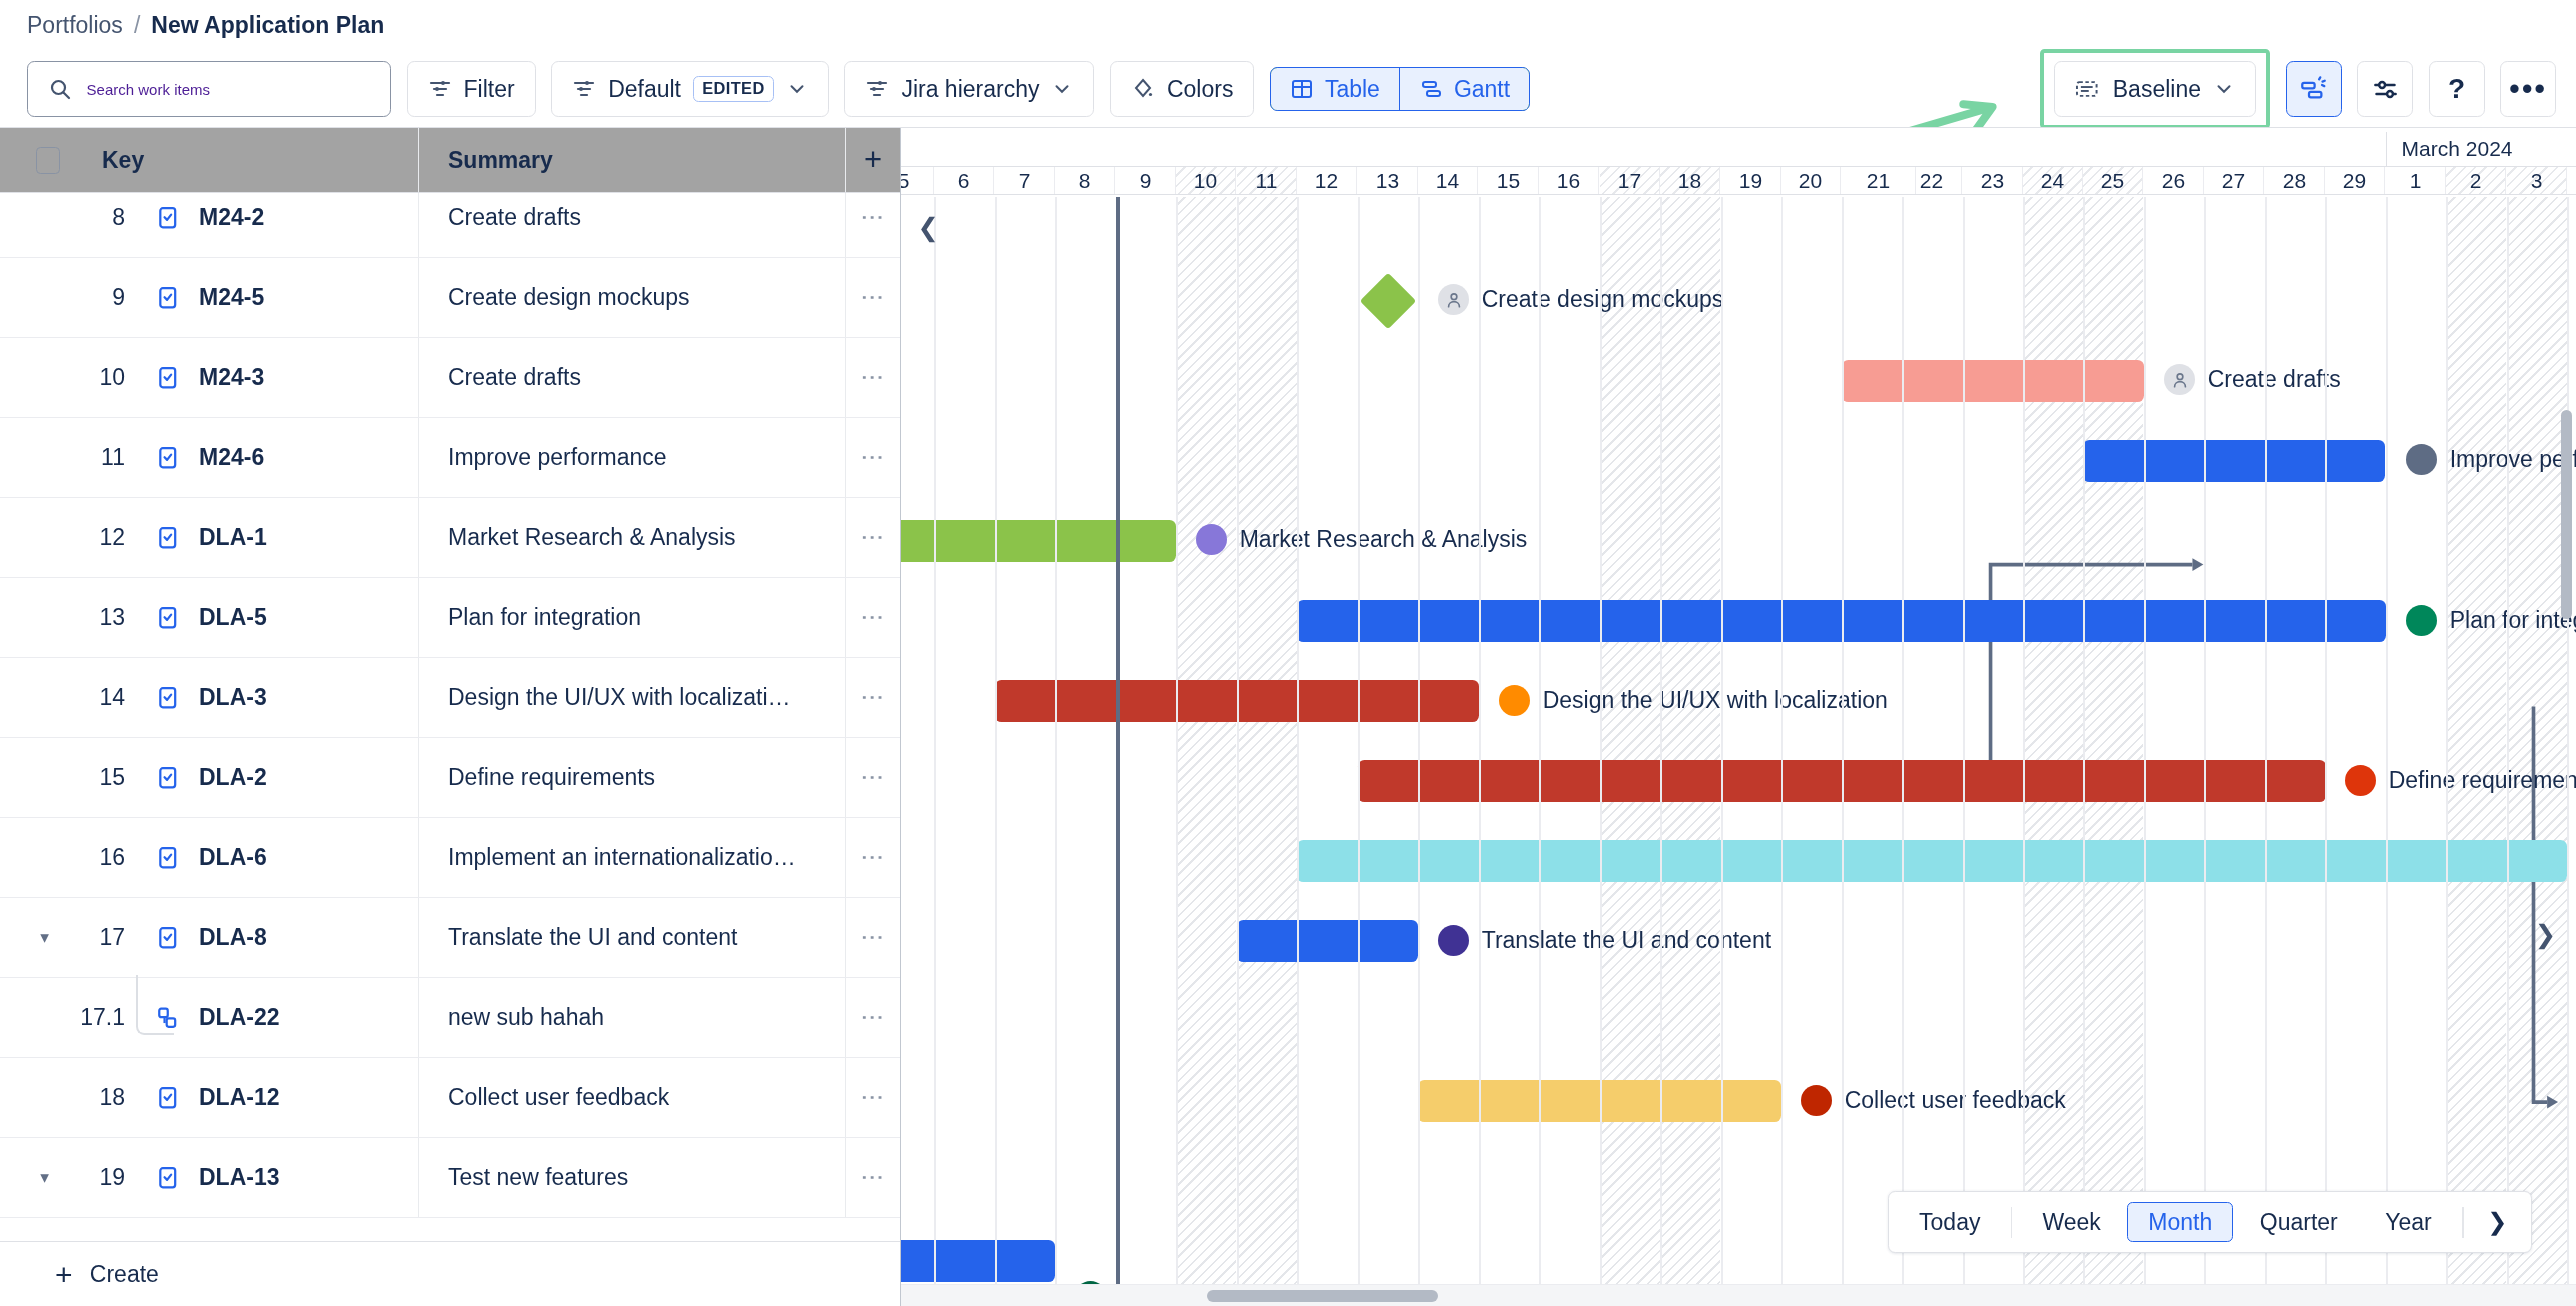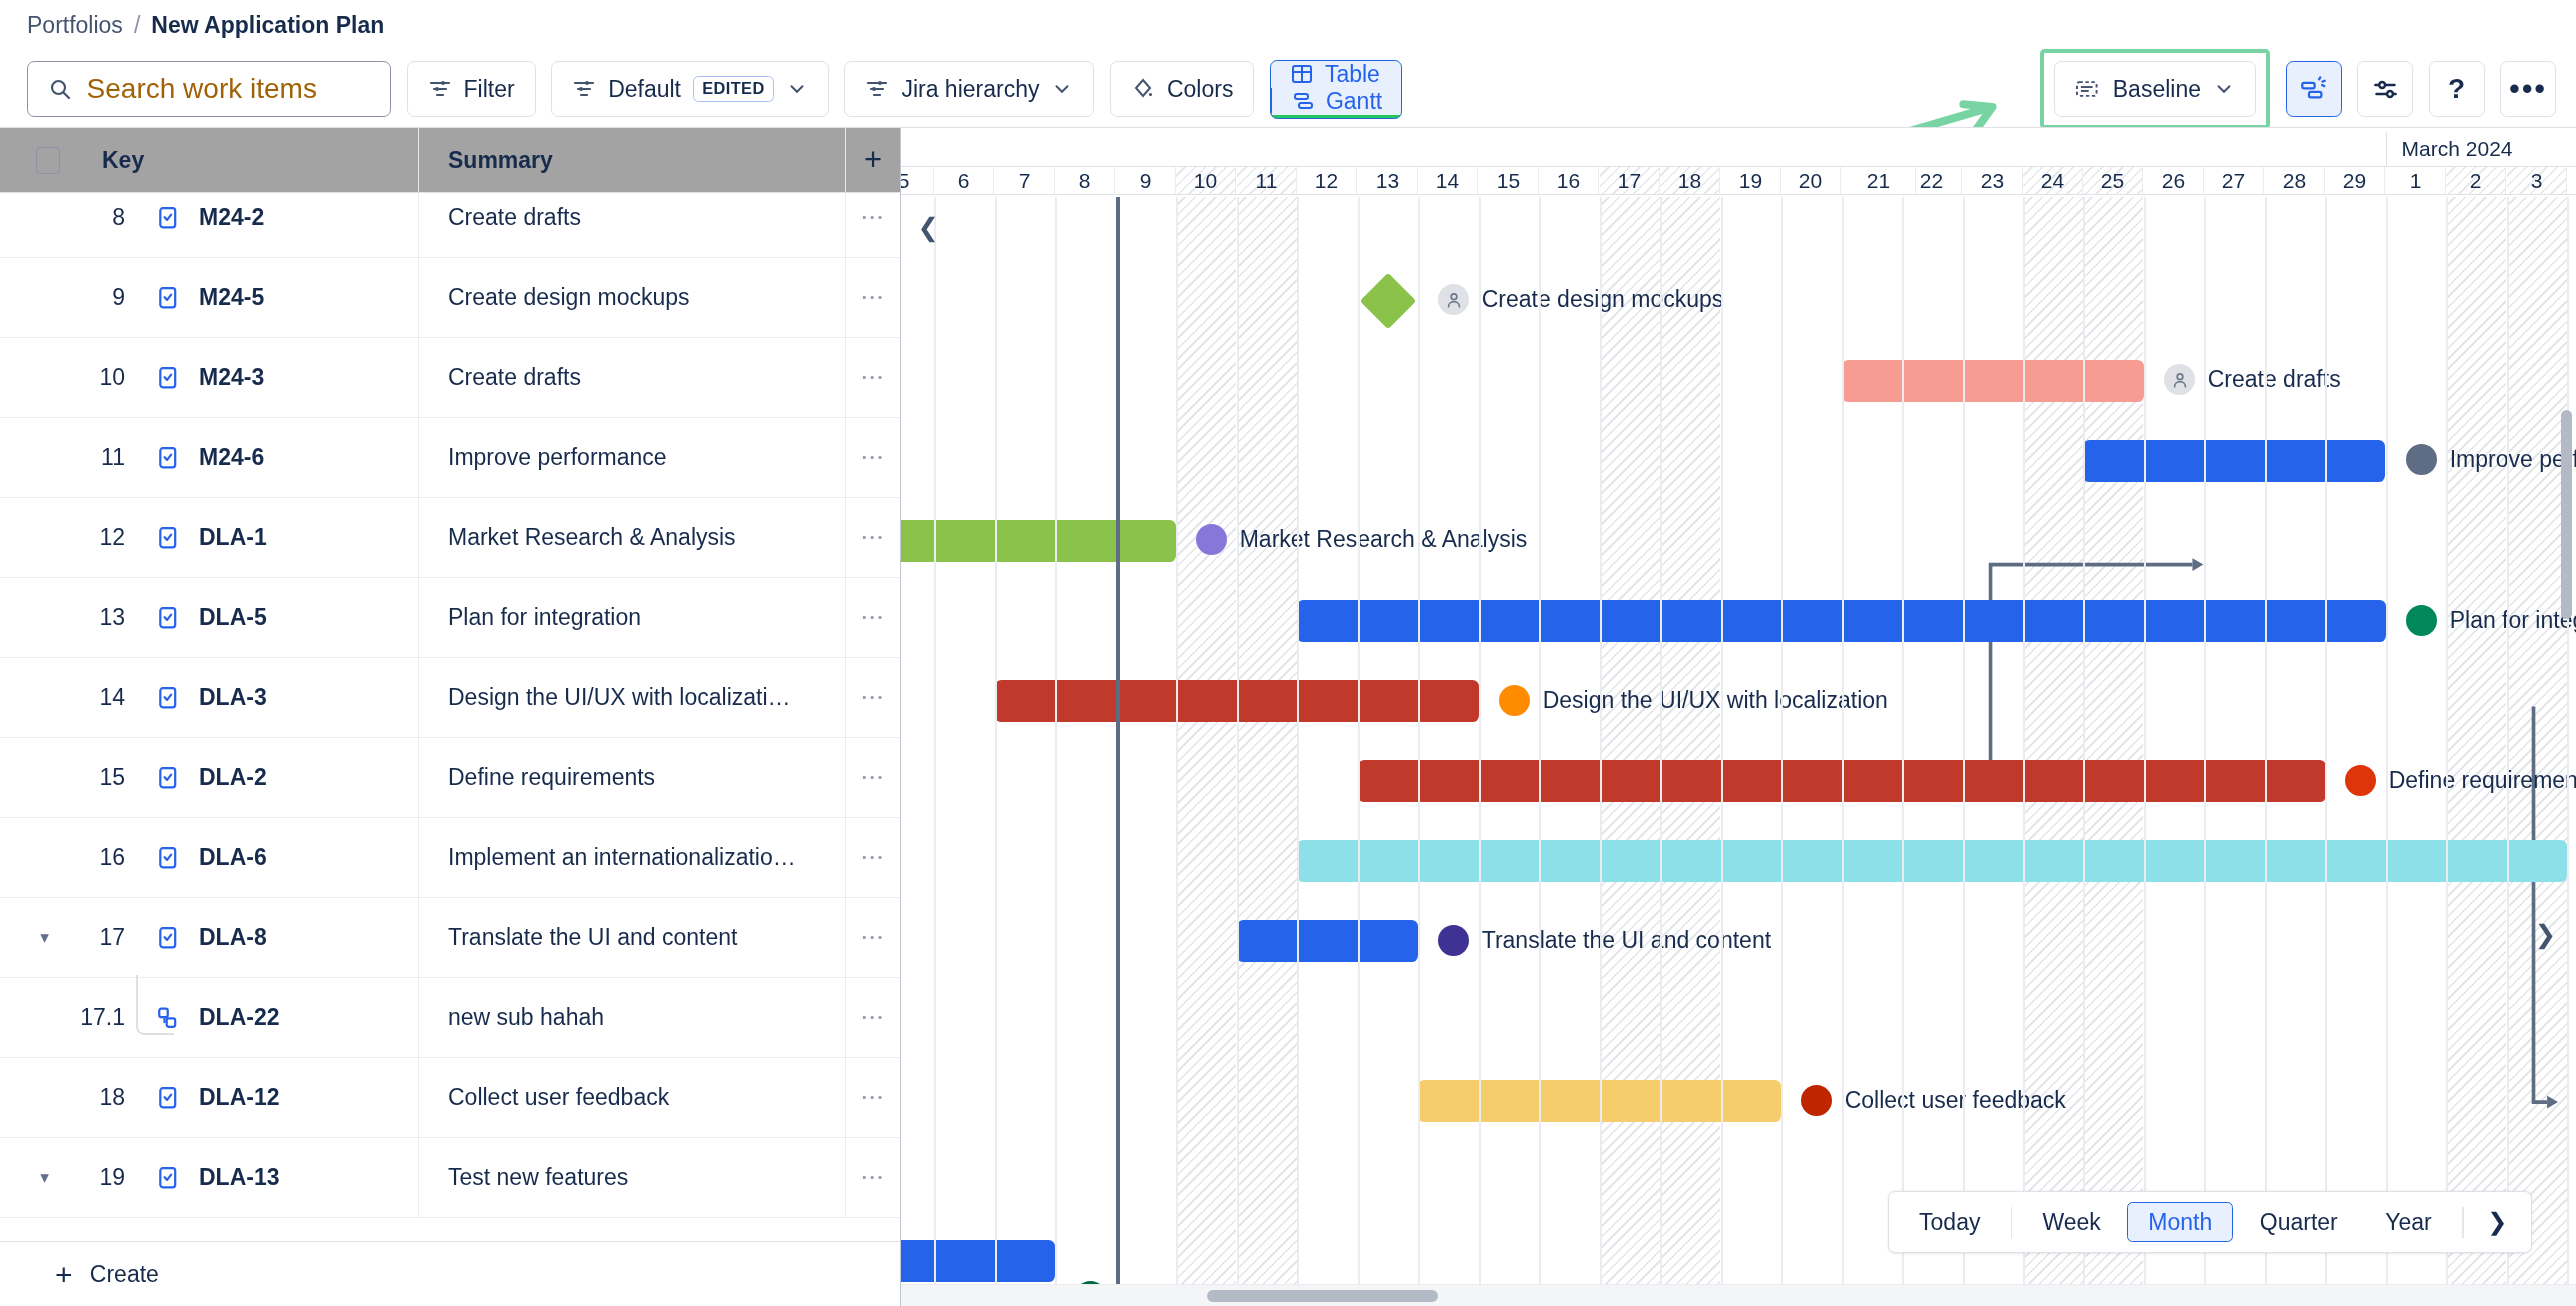--- a/index.html
+++ b/index.html
@@ -41,41 +41,40 @@
     padding: 0 20px;
     font-size: 23px;
     color: #172b4d;
     white-space: nowrap;
   }
   #search-box {
     width: 364px;
     border: 1.8px solid #8993a4;
     gap: 14.6px;
   }
-  #search-box .ph { color: #a16207; font-size: 28px; }
+  #search-box .ph { color: #4c1d95; font-size: 15px; }
 
   .edited-chip {
     border: 1.8px solid #a7c0f5;
     border-radius: 5.5px;
     padding: 1.8px 8.2px 2.7px;
     font-size: 16.4px;
     font-weight: 700;
     letter-spacing: 0.4px;
     color: #172b4d;
     line-height: 1.15;
   }
 
   .seg-group {
     display: flex;
-    height: 59px;
+    height: 44px;
     border: 1.8px solid #2563eb;
     border-radius: 7.3px;
     overflow: hidden;
-    background: #22c55e;
-    flex-direction: column;
+    background: #15803d;
   }
   .seg-btn {
     display: flex; align-items: center; gap: 11px;
     padding: 0 19px;
     font-size: 23px;
     color: #2563eb;
     background: #e8f0fe;
   }
   .seg-btn + .seg-btn { border-left: 1.8px solid #2563eb; }
 

